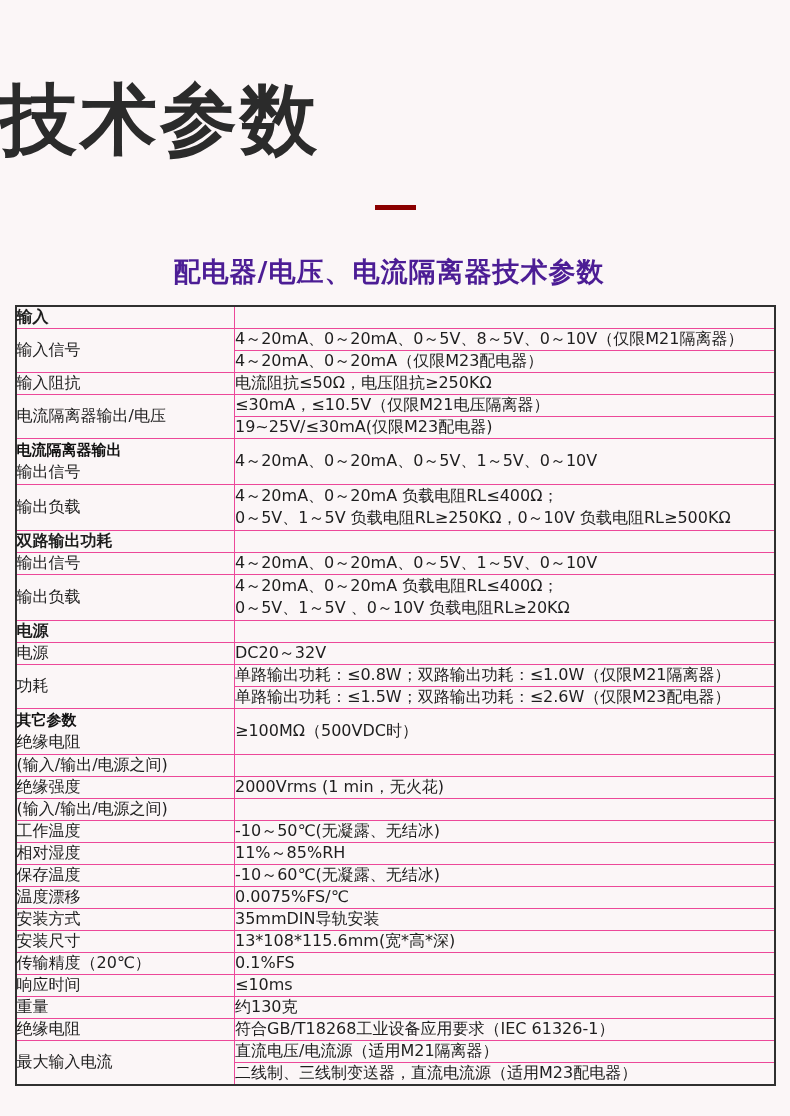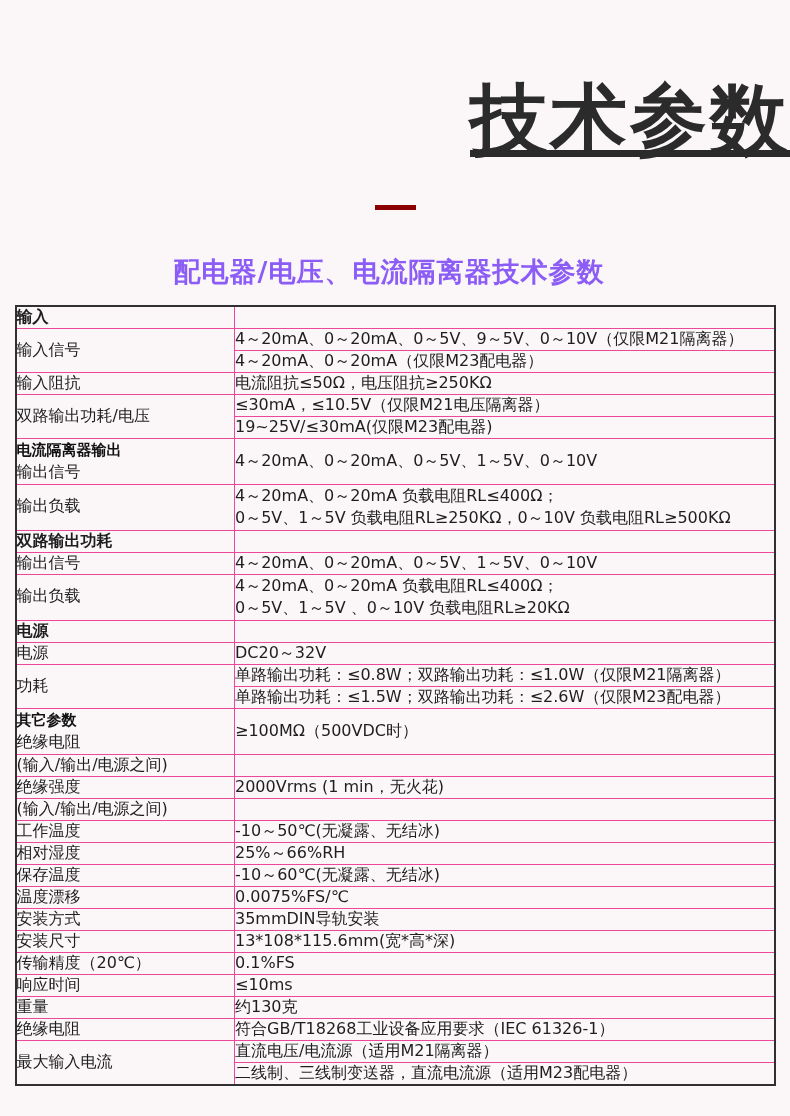--- a/index.html
+++ b/index.html
@@ -9,42 +9,41 @@
   body {
     width: 790px;
     height: 1116px;
     background: #fbf6f7;
     font-family: "DejaVu Sans", sans-serif;
     color: #1e1e1e;
     overflow: hidden;
   }
   h1.page-title {
     margin: 80px 0 0 0;
-    text-align: right;
+    text-align: left;
     font-size: 77px;
     line-height: 1.05;
     font-weight: 700;
     letter-spacing: 3px;
     color: #2b2b2b;
-    text-decoration: underline;
   }
   .accent-dash {
     width: 41px;
     height: 5px;
     background: #8b0000;
     margin: 44px auto 0 auto;
   }
   h2.section-title {
     margin: 44px 12px 0 0;
     text-align: center;
     font-size: 27px;
     line-height: 1.3;
     font-weight: 700;
     letter-spacing: 1px;
-    color: #8b5cf6;
+    color: #4c1d95;
   }
   table.spec {
     table-layout: fixed;
     border-collapse: collapse;
     width: 759px;
     margin: 16px auto 0 auto;
     border: 2px solid #303030;
   }
   table.spec td {
     border: 1px solid #ec4899;
@@ -57,21 +56,21 @@
     color: #1e1e1e;
   }
   td.c-label { padding-left: 23px; }
   td.c-val   { padding-left: 13px; }
   .sec {
     font-weight: 700;
     font-size: 15px;
     color: #111;
   }
   tr.r-tall td { height: 45px; }
-  td.v-top    { vertical-align: top;    padding-top: 3px; font-family: Liberation Mono, monospace; }
+  td.v-top    { vertical-align: top;    padding-top: 3px; }
   td.v-bottom { vertical-align: bottom; padding-bottom: 4px; }
   td.combo .line { line-height: 21px; }
   td.twoline .line { line-height: 22px; }
 </style>
 </head>
 <body>
 
 <h1 class="page-title">技术参数</h1>
 <div class="accent-dash"></div>
 <h2 class="section-title">配电器/电压、电流隔离器技术参数</h2>
@@ -83,33 +82,33 @@
   </colgroup>
   <tbody>
 
     <tr>
       <td class="c-label sec">输入</td>
       <td class="c-val"></td>
     </tr>
 
     <tr>
       <td class="c-label" rowspan="2">输入信号</td>
-      <td class="c-val">4～20mA、0～20mA、0～5V、9～5V、0～10V（仅限M21隔离器）</td>
+      <td class="c-val">4～20mA、0～20mA、0～5V、8～5V、0～10V（仅限M21隔离器）</td>
     </tr>
     <tr>
       <td class="c-val">4～20mA、0～20mA（仅限M23配电器）</td>
     </tr>
 
     <tr>
       <td class="c-label">输入阻抗</td>
       <td class="c-val">电流阻抗≤50Ω，电压阻抗≥250KΩ</td>
     </tr>
 
     <tr>
-      <td class="c-label" rowspan="2">双路输出功耗/电压</td>
+      <td class="c-label" rowspan="2">电流隔离器输出/电压</td>
       <td class="c-val">≤30mA，≤10.5V（仅限M21电压隔离器）</td>
     </tr>
     <tr>
       <td class="c-val">19~25V/≤30mA(仅限M23配电器)</td>
     </tr>
 
     <tr class="r-tall">
       <td class="c-label combo">
         <div class="line sec">电流隔离器输出</div>
         <div class="line">输出信号</div>
@@ -184,21 +183,21 @@
       <td class="c-val"></td>
     </tr>
 
     <tr>
       <td class="c-label">工作温度</td>
       <td class="c-val">-10～50℃(无凝露、无结冰)</td>
     </tr>
 
     <tr>
       <td class="c-label">相对湿度</td>
-      <td class="c-val">25%～66%RH</td>
+      <td class="c-val">11%～85%RH</td>
     </tr>
 
     <tr>
       <td class="c-label">保存温度</td>
       <td class="c-val">-10～60℃(无凝露、无结冰)</td>
     </tr>
 
     <tr>
       <td class="c-label">温度漂移</td>
       <td class="c-val">0.0075%FS/℃</td>

